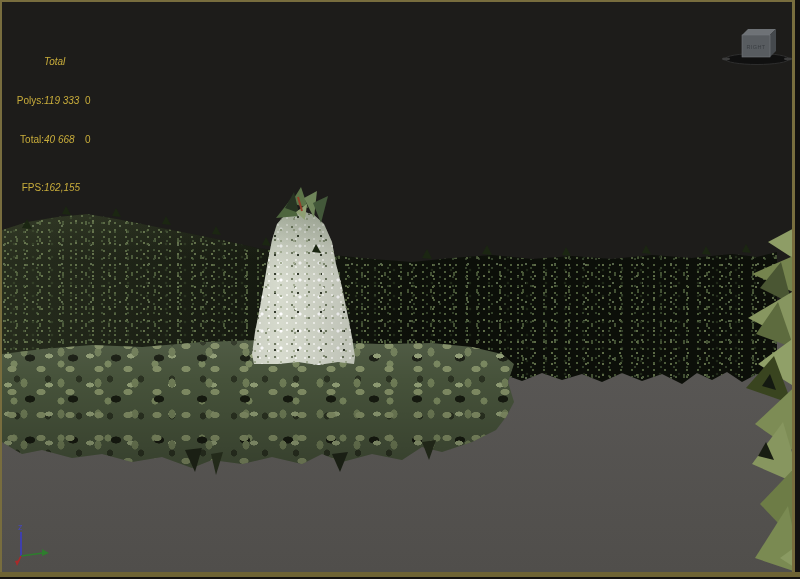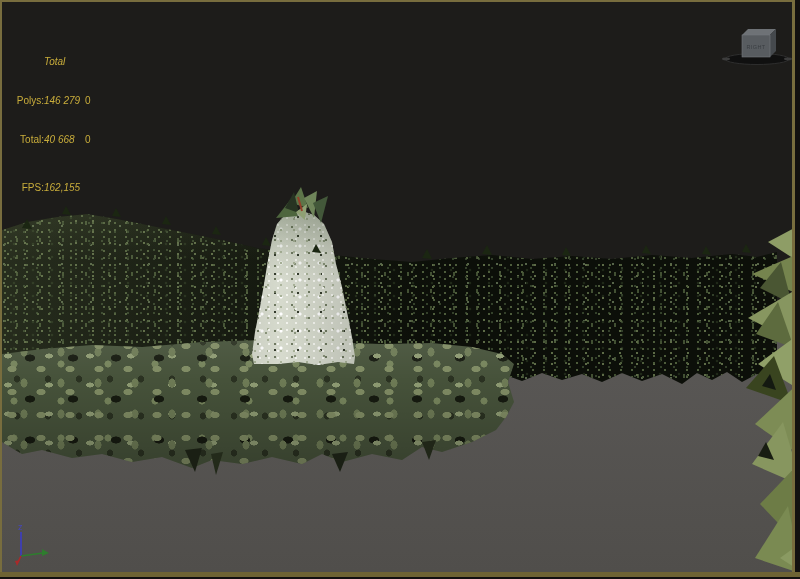--- a/index.html
+++ b/index.html
@@ -159,20 +159,20 @@
       <ellipse cx="71" cy="33" rx="4" ry="1.4" fill="#3c3c3c"></ellipse>
       <polygon points="25,9 31,3 59,3 53,9" fill="#6e7276"></polygon>
       <polygon points="53,9 59,3 59,25 53,31" fill="#45494d"></polygon>
       <rect x="25" y="9" width="28" height="22" fill="#585c60" stroke="#75797d" stroke-width="0.6"></rect>
       <text x="39" y="22.5" font-size="5.5" fill="#3a3e42" text-anchor="middle" letter-spacing="0.4" font-family="Liberation Sans, sans-serif">RIGHT</text>
     </svg>
 
 
     <div class="stats">
       <div><span class="st-label"></span><span class="st-val">Total</span></div>
-      <div><span class="st-label">Polys:</span><span class="st-val">146 279</span><span>0</span></div>
+      <div><span class="st-label">Polys:</span><span class="st-val">119 333</span><span>0</span></div>
       <div><span class="st-label">Total:</span><span class="st-val">40 668</span><span>0</span></div>
       <div class="fps-row"><span class="st-label">FPS:</span><span class="st-val">162,155</span></div>
     </div>
 
   </div>
   <div class="bottom-band"></div>
 </div>
 
 </body></html>

